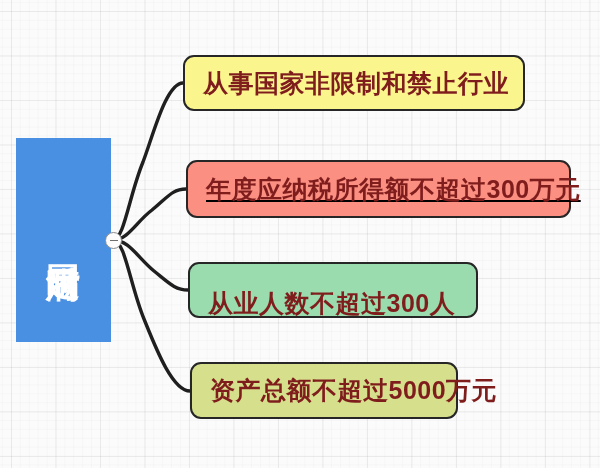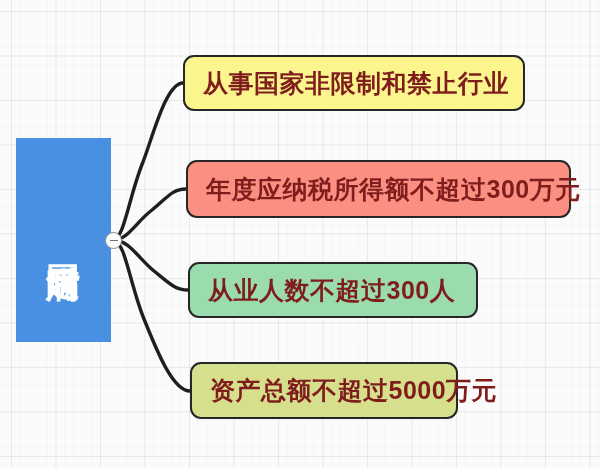--- a/index.html
+++ b/index.html
@@ -105,22 +105,22 @@
     font-size: 25px;
     font-weight: bold;
     color: #7f1d1d;
     white-space: nowrap;
     letter-spacing: 0.5px;
     padding: 0 18px;
     line-height: 1;
   }
 
   #topic-1 { left: 183px; top: 55px;  width: 342px; height: 56px; background: #fbf58d; }
-  #topic-2 { left: 186px; top: 160px; width: 385px; height: 58px; background: #fa8f82; }
-  #topic-3 { left: 188px; top: 262px; width: 290px; height: 56px; background: #9adcae; }
+  #topic-2 { left: 186px; top: 160px; width: 385px; height: 58px; background: #fa8f82; text-decoration: underline; }
+  #topic-3 { left: 188px; top: 262px; width: 290px; height: 56px; background: #9adcae; align-items: flex-end; }
   #topic-4 { left: 190px; top: 362px; width: 268px; height: 57px; background: #d6e08c; }
 </style>
 </head>
 <body>
 
 <div id="canvas">
 
   <svg id="connectors" viewBox="0 0 600 468" xmlns="http://www.w3.org/2000/svg">
     <g fill="none" stroke="#1f1f1f" stroke-width="3.4" stroke-linecap="round">
       <path d="M113,240 C124,240 129,196 143,162 C153,136 166,83 183,83"></path>

